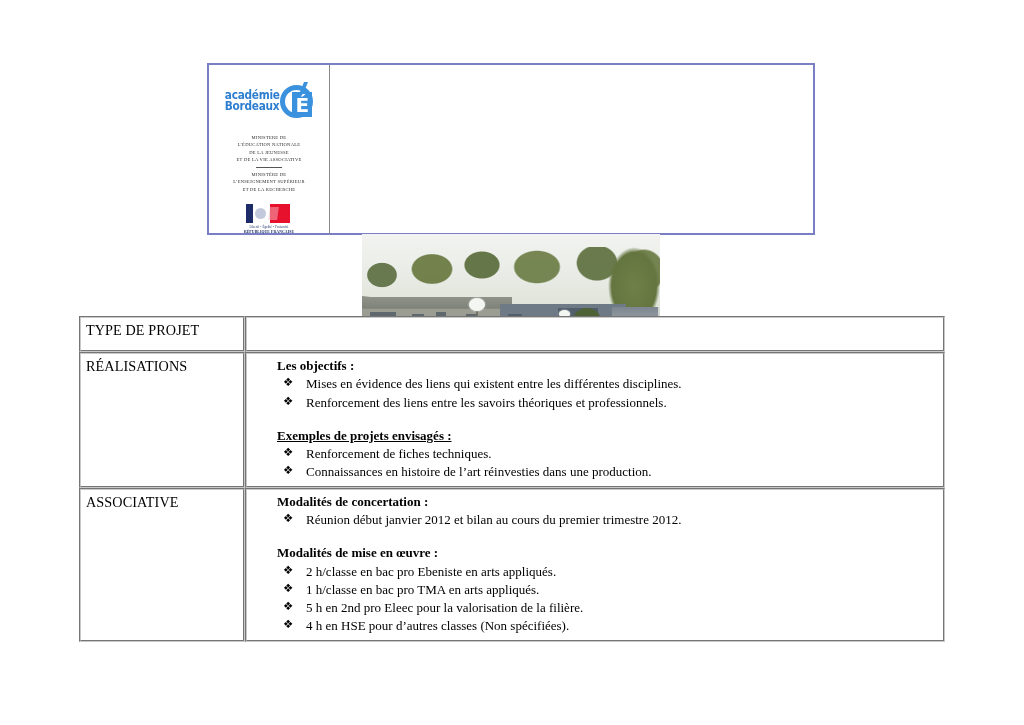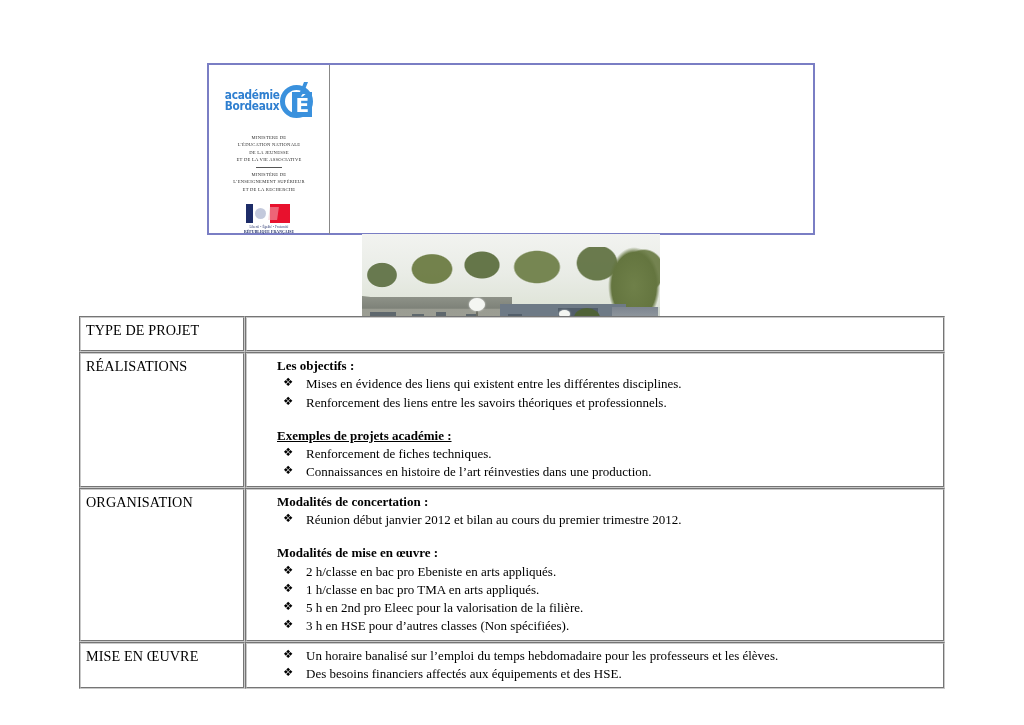--- a/index.html
+++ b/index.html
@@ -472,50 +472,41 @@
 
     <tr>
       <td class="label-col">RÉALISATIONS</td>
       <td class="content-col">
         <div class="heading">Les objectifs :</div>
         <ul class="bullets">
           <li>Mises en évidence des liens qui existent entre les différentes disciplines.</li>
           <li>Renforcement des liens entre les savoirs théoriques et professionnels.</li>
         </ul>
         <div class="spacer"></div>
-        <div class="heading underlined">Exemples de projets académie :</div>
+        <div class="heading underlined">Exemples de projets envisagés :</div>
         <ul class="bullets">
           <li>Renforcement de fiches techniques.</li>
           <li>Connaissances en histoire de l’art réinvesties dans une production.</li>
         </ul>
       </td>
     </tr>
 
     <tr>
-      <td class="label-col">ORGANISATION</td>
+      <td class="label-col">ASSOCIATIVE</td>
       <td class="content-col">
         <div class="heading">Modalités de concertation :</div>
         <ul class="bullets">
           <li>Réunion début janvier 2012 et bilan au cours du premier trimestre 2012.</li>
         </ul>
         <div class="spacer"></div>
         <div class="heading">Modalités de mise en œuvre :</div>
         <ul class="bullets">
           <li>2 h/classe en bac pro Ebeniste en arts appliqués.</li>
           <li>1 h/classe en bac pro TMA en arts appliqués.</li>
           <li>5 h en 2nd pro Eleec pour la valorisation de la filière.</li>
-          <li>3 h en HSE pour d’autres classes (Non spécifiées).</li>
+          <li>4 h en HSE pour d’autres classes (Non spécifiées).</li>
         </ul>
       </td>
     </tr>
 
-    <tr>
-      <td class="label-col">MISE EN ŒUVRE</td>
-      <td class="content-col">
-        <ul class="bullets mise-list">
-          <li>Un horaire banalisé sur l’emploi du temps hebdomadaire pour les professeurs et les élèves.</li>
-          <li>Des besoins financiers affectés  aux équipements et des HSE.</li>
-        </ul>
-      </td>
-    </tr>
 
   </tbody>
 </table>
 
 </body></html>

